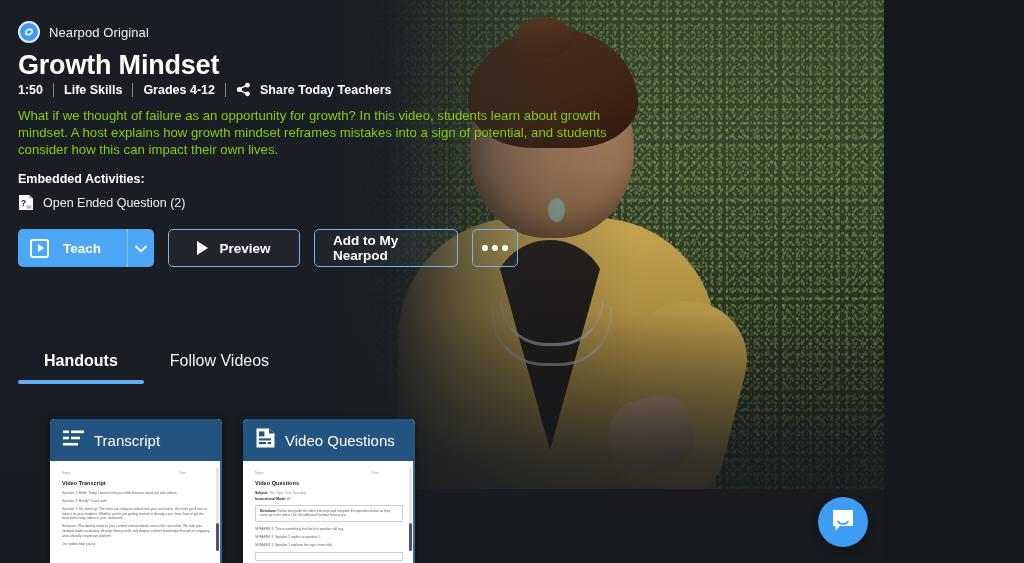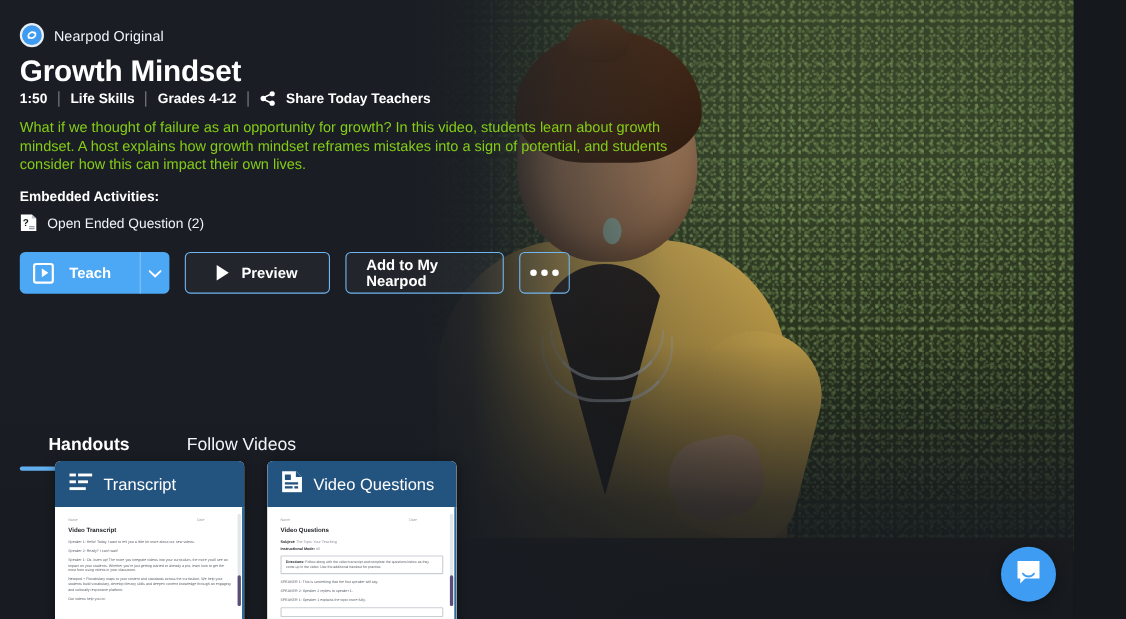--- a/index.html
+++ b/index.html
@@ -7,21 +7,21 @@
   html, body {
     width: 1024px;
     height: 563px;
     overflow: hidden;
     background: #15181d;
     font-family: "Liberation Sans", sans-serif;
   }
 
   #page {
     position: relative;
-    width: 976px;
+    width: 884px;
     height: 563px;
     overflow: hidden;
     background: #15181d;
   }
 
   
   .bg-photo {
     position: absolute;
     inset: 0;
     overflow: hidden;
@@ -257,21 +257,21 @@
   }
   .btn-add { width: 144px; }
   .btn-more { width: 46px; gap: 4px; }
   .dot {
     width: 6px; height: 6px; border-radius: 50%; background: #ffffff;
   }
 
   
   .tabs {
     position: absolute; left: 18px; top: 352px;
-    display: flex; align-items: flex-end; gap: 0; margin-top: 44px;
+    display: flex; align-items: flex-end; gap: 0;
   }
   .tab {
     padding: 0 26px 14px;
     font-size: 16px; color: #ffffff; cursor: pointer;
     position: relative;
   }
   .tab.active { font-weight: bold; }
   .tab.active::after {
     content: ""; position: absolute;
     left: 0; right: 0; bottom: 0; height: 4px;

